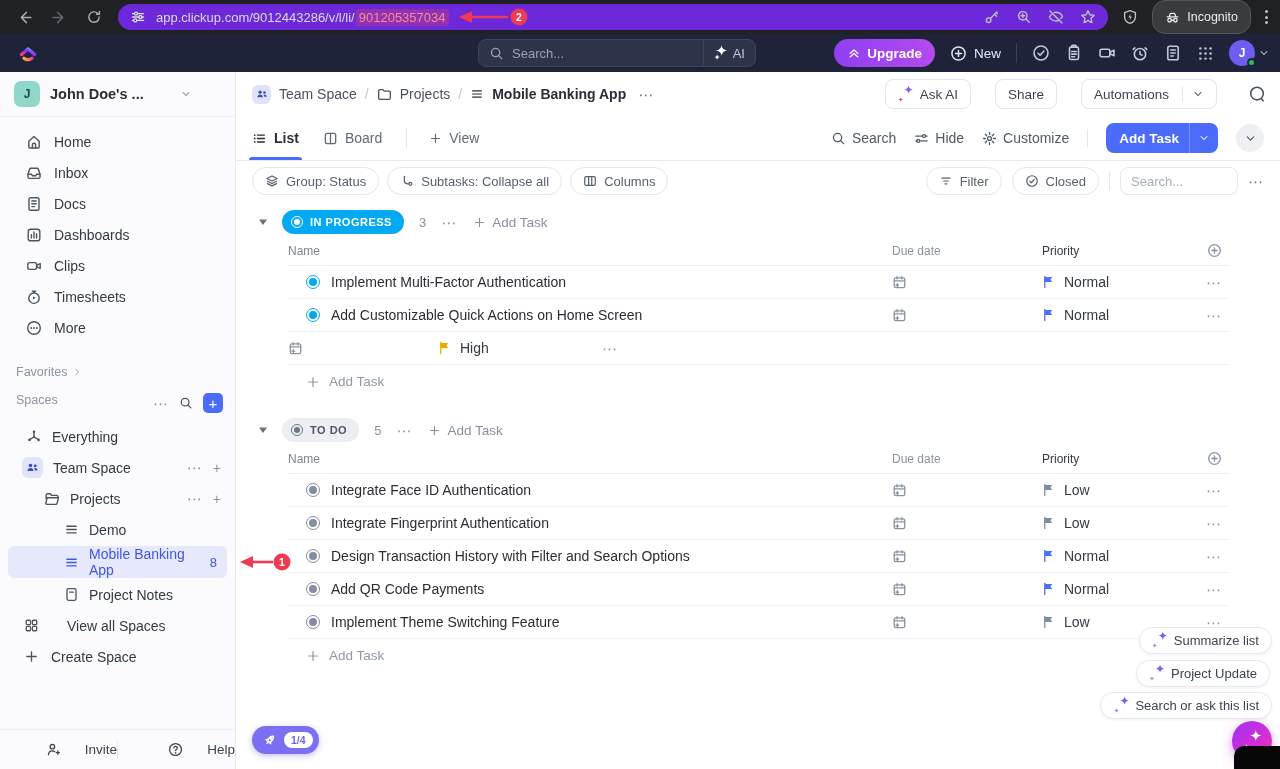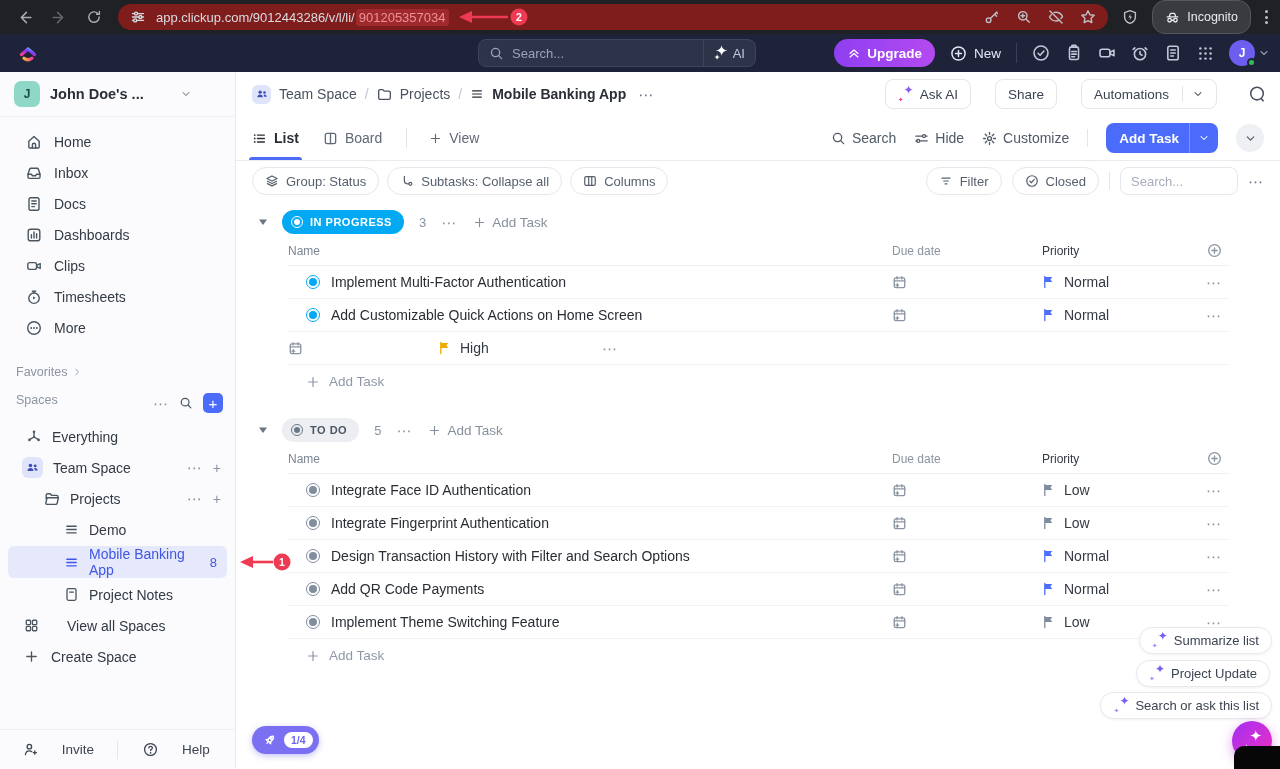--- a/index.html
+++ b/index.html
@@ -6,21 +6,21 @@
 html,body{width:1280px;height:769px;overflow:hidden}
 body{font-family:"Liberation Sans",sans-serif;background:#fff;position:relative;font-size:14px}
 svg{display:block}
 .ic{stroke:currentColor;fill:none;stroke-width:1.4;stroke-linecap:round;stroke-linejoin:round}
 .screen{position:absolute;inset:0}
 
 
 .browser{position:absolute;top:0;left:0;right:0;height:34px;background:#202124;display:flex;align-items:center;z-index:40}
 .bnav{display:flex;align-items:center;gap:18px;margin-left:16px;color:#a8adb3}
 .bnav .dim{color:#62666c}
-.urlpill{height:26px;flex:1;max-width:1022px;margin-left:16px;background:#7f1d1d;border-radius:13px;display:flex;align-items:center;padding:0 12px;color:#dadce0}
+.urlpill{height:26px;flex:1;max-width:1022px;margin-left:16px;background:#6d28d9;border-radius:13px;display:flex;align-items:center;padding:0 12px;color:#dadce0}
 .urltext{font-size:13px;margin-left:10px;white-space:nowrap;display:flex;align-items:center}
 .url-highlight{color:#f09094;background:rgba(231,72,86,.30);border-radius:3px;padding:1px 3px;margin-left:1px}
 .urlicons{margin-left:auto;display:flex;align-items:center;gap:16px;color:#bdc1c6}
 .bright{display:flex;align-items:center;gap:14px;margin-left:14px;margin-right:12px;color:#bdc1c6}
 .incog{height:26px;border-radius:13px;background:#3a3b3e;border:1px solid #55575b;display:flex;align-items:center;gap:7px;padding:16px 12px;color:#e8eaed;font-size:12.5px}
 .vdots{display:flex;flex-direction:column;gap:2.5px}
 .vdots i{width:3px;height:3px;border-radius:50%;background:#bdc1c6}
 
 
 .topbar{position:absolute;top:34px;left:0;right:0;height:38px;background:#1e2339;z-index:40}
@@ -52,21 +52,21 @@
 .dots{color:#8b94a1;font-size:15px;letter-spacing:1px;line-height:1}
 .plusbox{width:20px;height:20px;border-radius:5px;background:#4b6bfb;color:#fff;display:grid;place-items:center;font-size:15px;line-height:1}
 .tree-item{height:31px;display:flex;align-items:center;gap:10px;color:#323a45;cursor:pointer}
 .tree-item .ticon{color:#4a5560}
 .t-trail{margin-left:auto;margin-right:14px;display:flex;align-items:center;gap:10px;color:#8b94a1}
 .chip{width:21px;height:21px;border-radius:6px;background:#dfe4fb;color:#3f4db8;display:grid;place-items:center}
 .tree-sel{height:32px;margin:1px 8px;border-radius:6px;background:#e6e9fc;color:#4056e4;display:flex;align-items:center;gap:10px;padding-left:56px;position:relative;font-weight:500}
 .tree-sel .ticon{color:#4056e4}
 .tree-sel .cnt{margin-left:auto;margin-right:10px;font-size:13px}
 .side-bottom{position:absolute;left:0;right:0;bottom:0;height:40px;border-top:1px solid #eceef1;display:flex;align-items:center;background:#fbfbfd}
-.sb-btn{flex:1;display:flex;align-items:center;justify-content:center;gap:24px;font-size:13.5px;color:#3c4452;cursor:pointer}
+.sb-btn{flex:1;display:flex;align-items:center;justify-content:flex-end;gap:24px;font-size:13.5px;color:#3c4452;cursor:pointer}
 .sb-div{width:1px;height:18px;background:#e4e6ea}
 
 
 .main{position:absolute;left:236px;top:72px;right:0;bottom:0;background:#fff;z-index:1}
 .mheader{height:44px;display:flex;align-items:center;padding:0 14px 0 16px}
 .crumb{display:flex;align-items:center;gap:8px;color:#4a5260}
 .crumb .sep{color:#c0c6cf}
 .crumb .last{font-weight:700;color:#2a2e36}
 .crumb .dots{margin-left:4px;color:#6b7480}
 .hright{margin-left:auto;display:flex;align-items:center;gap:24px}

